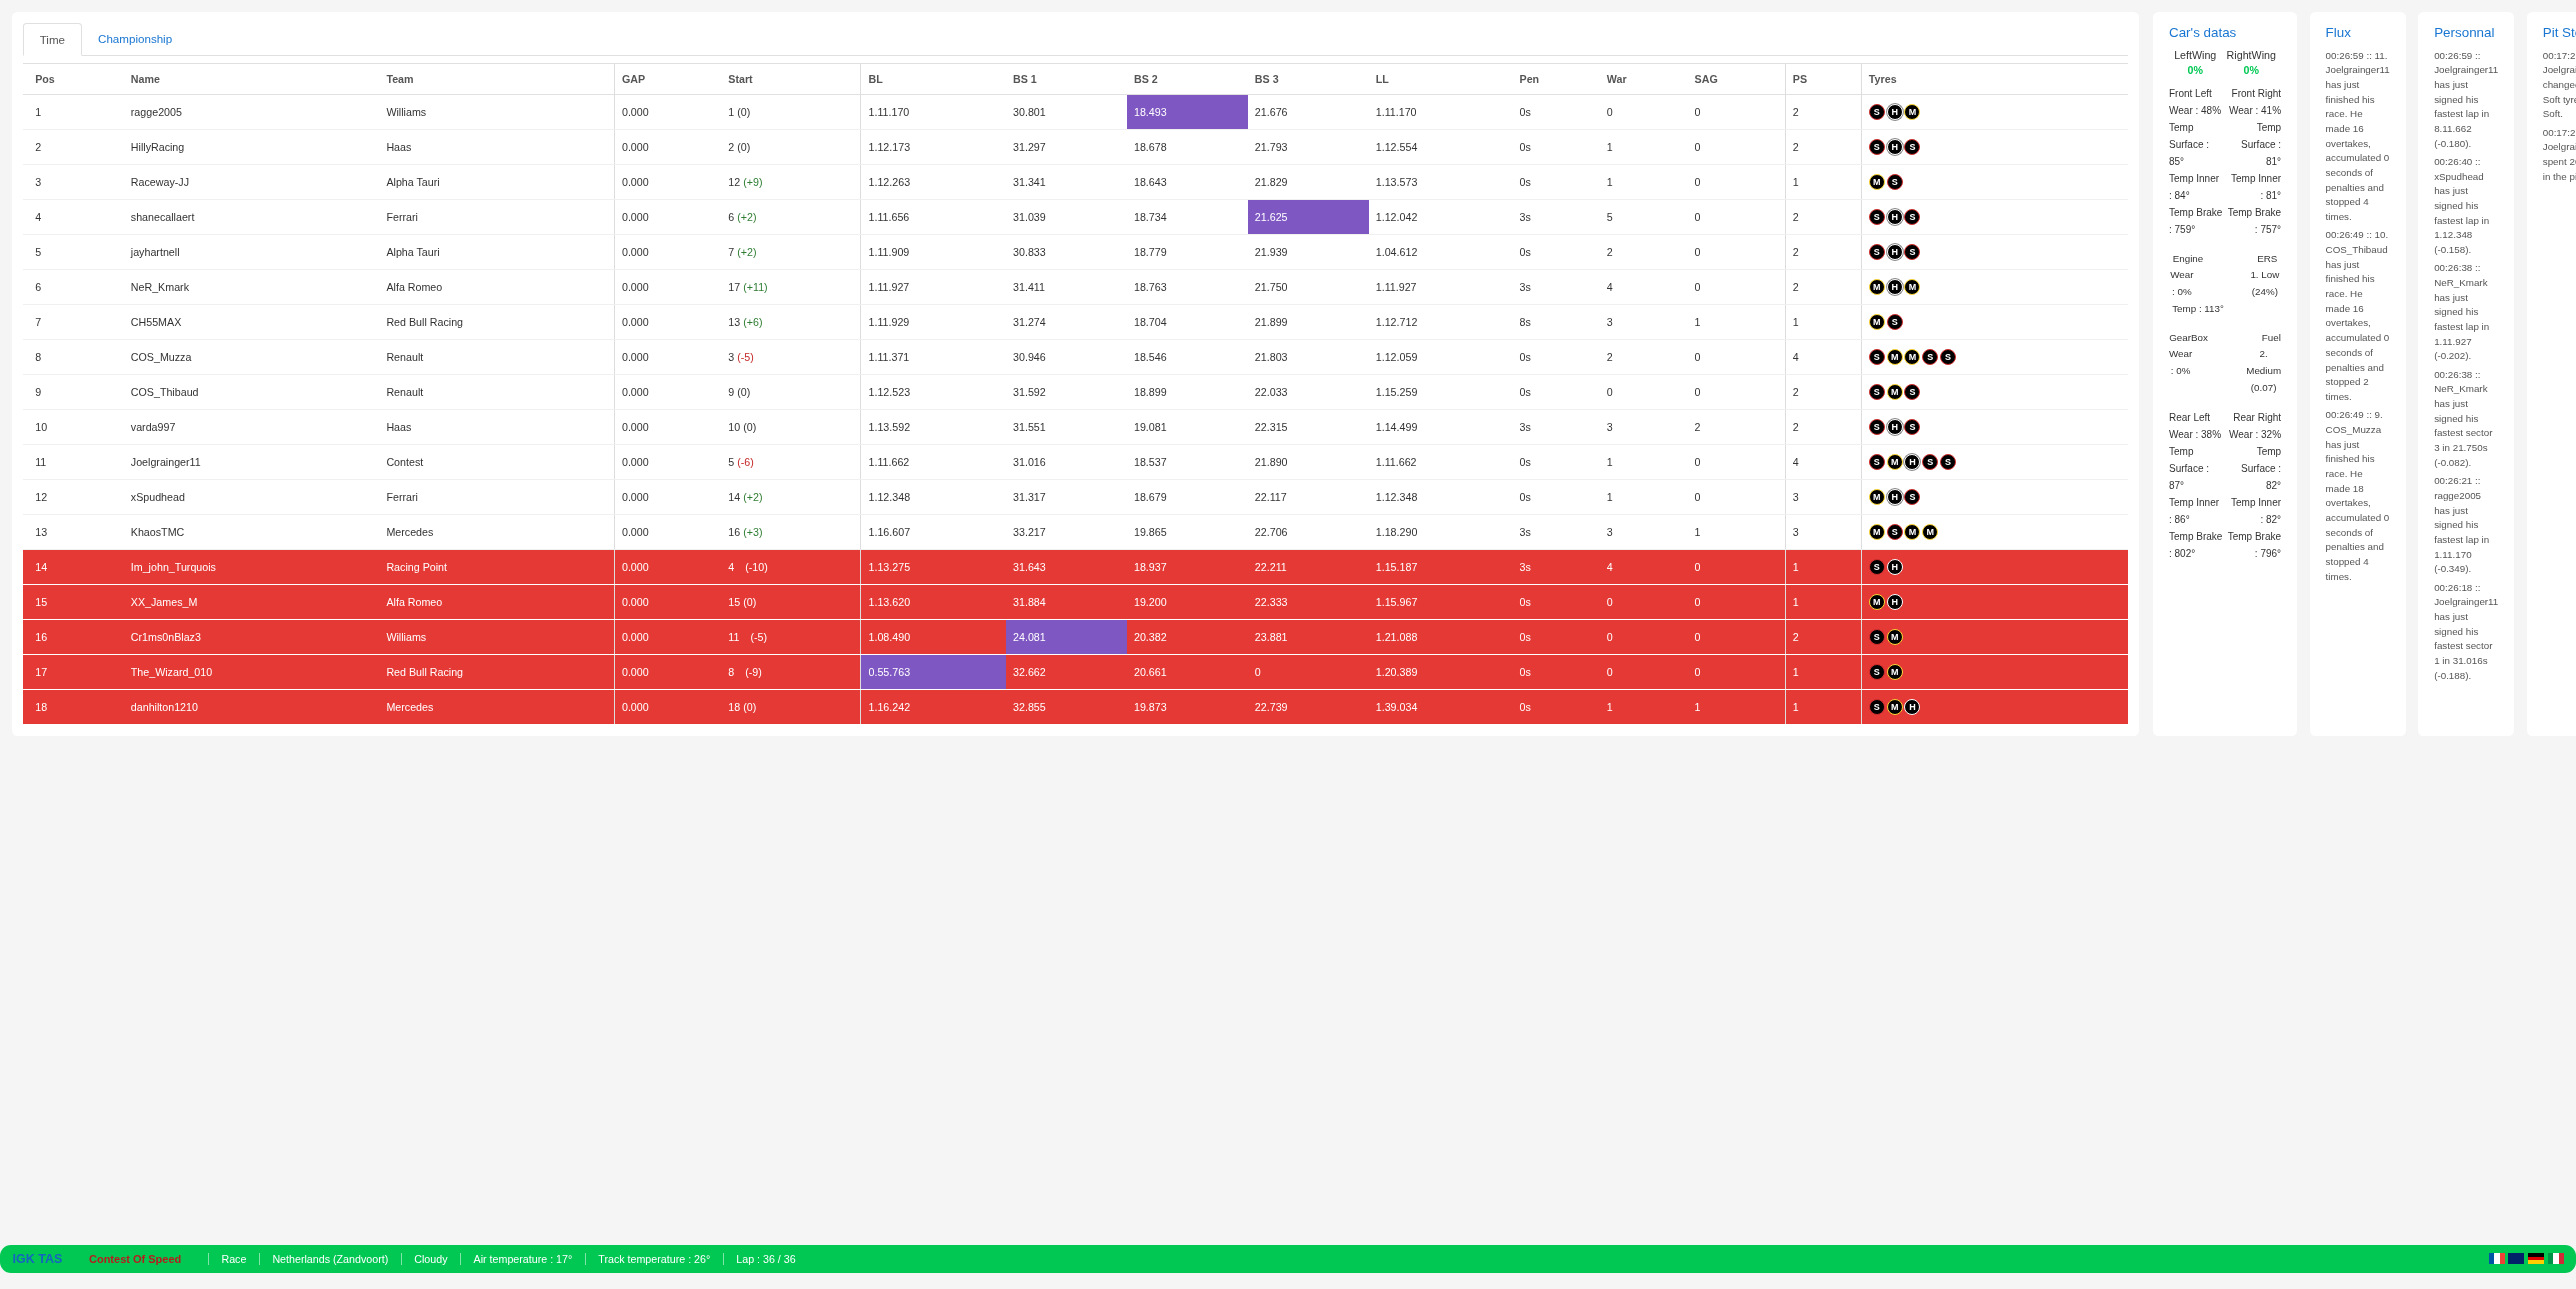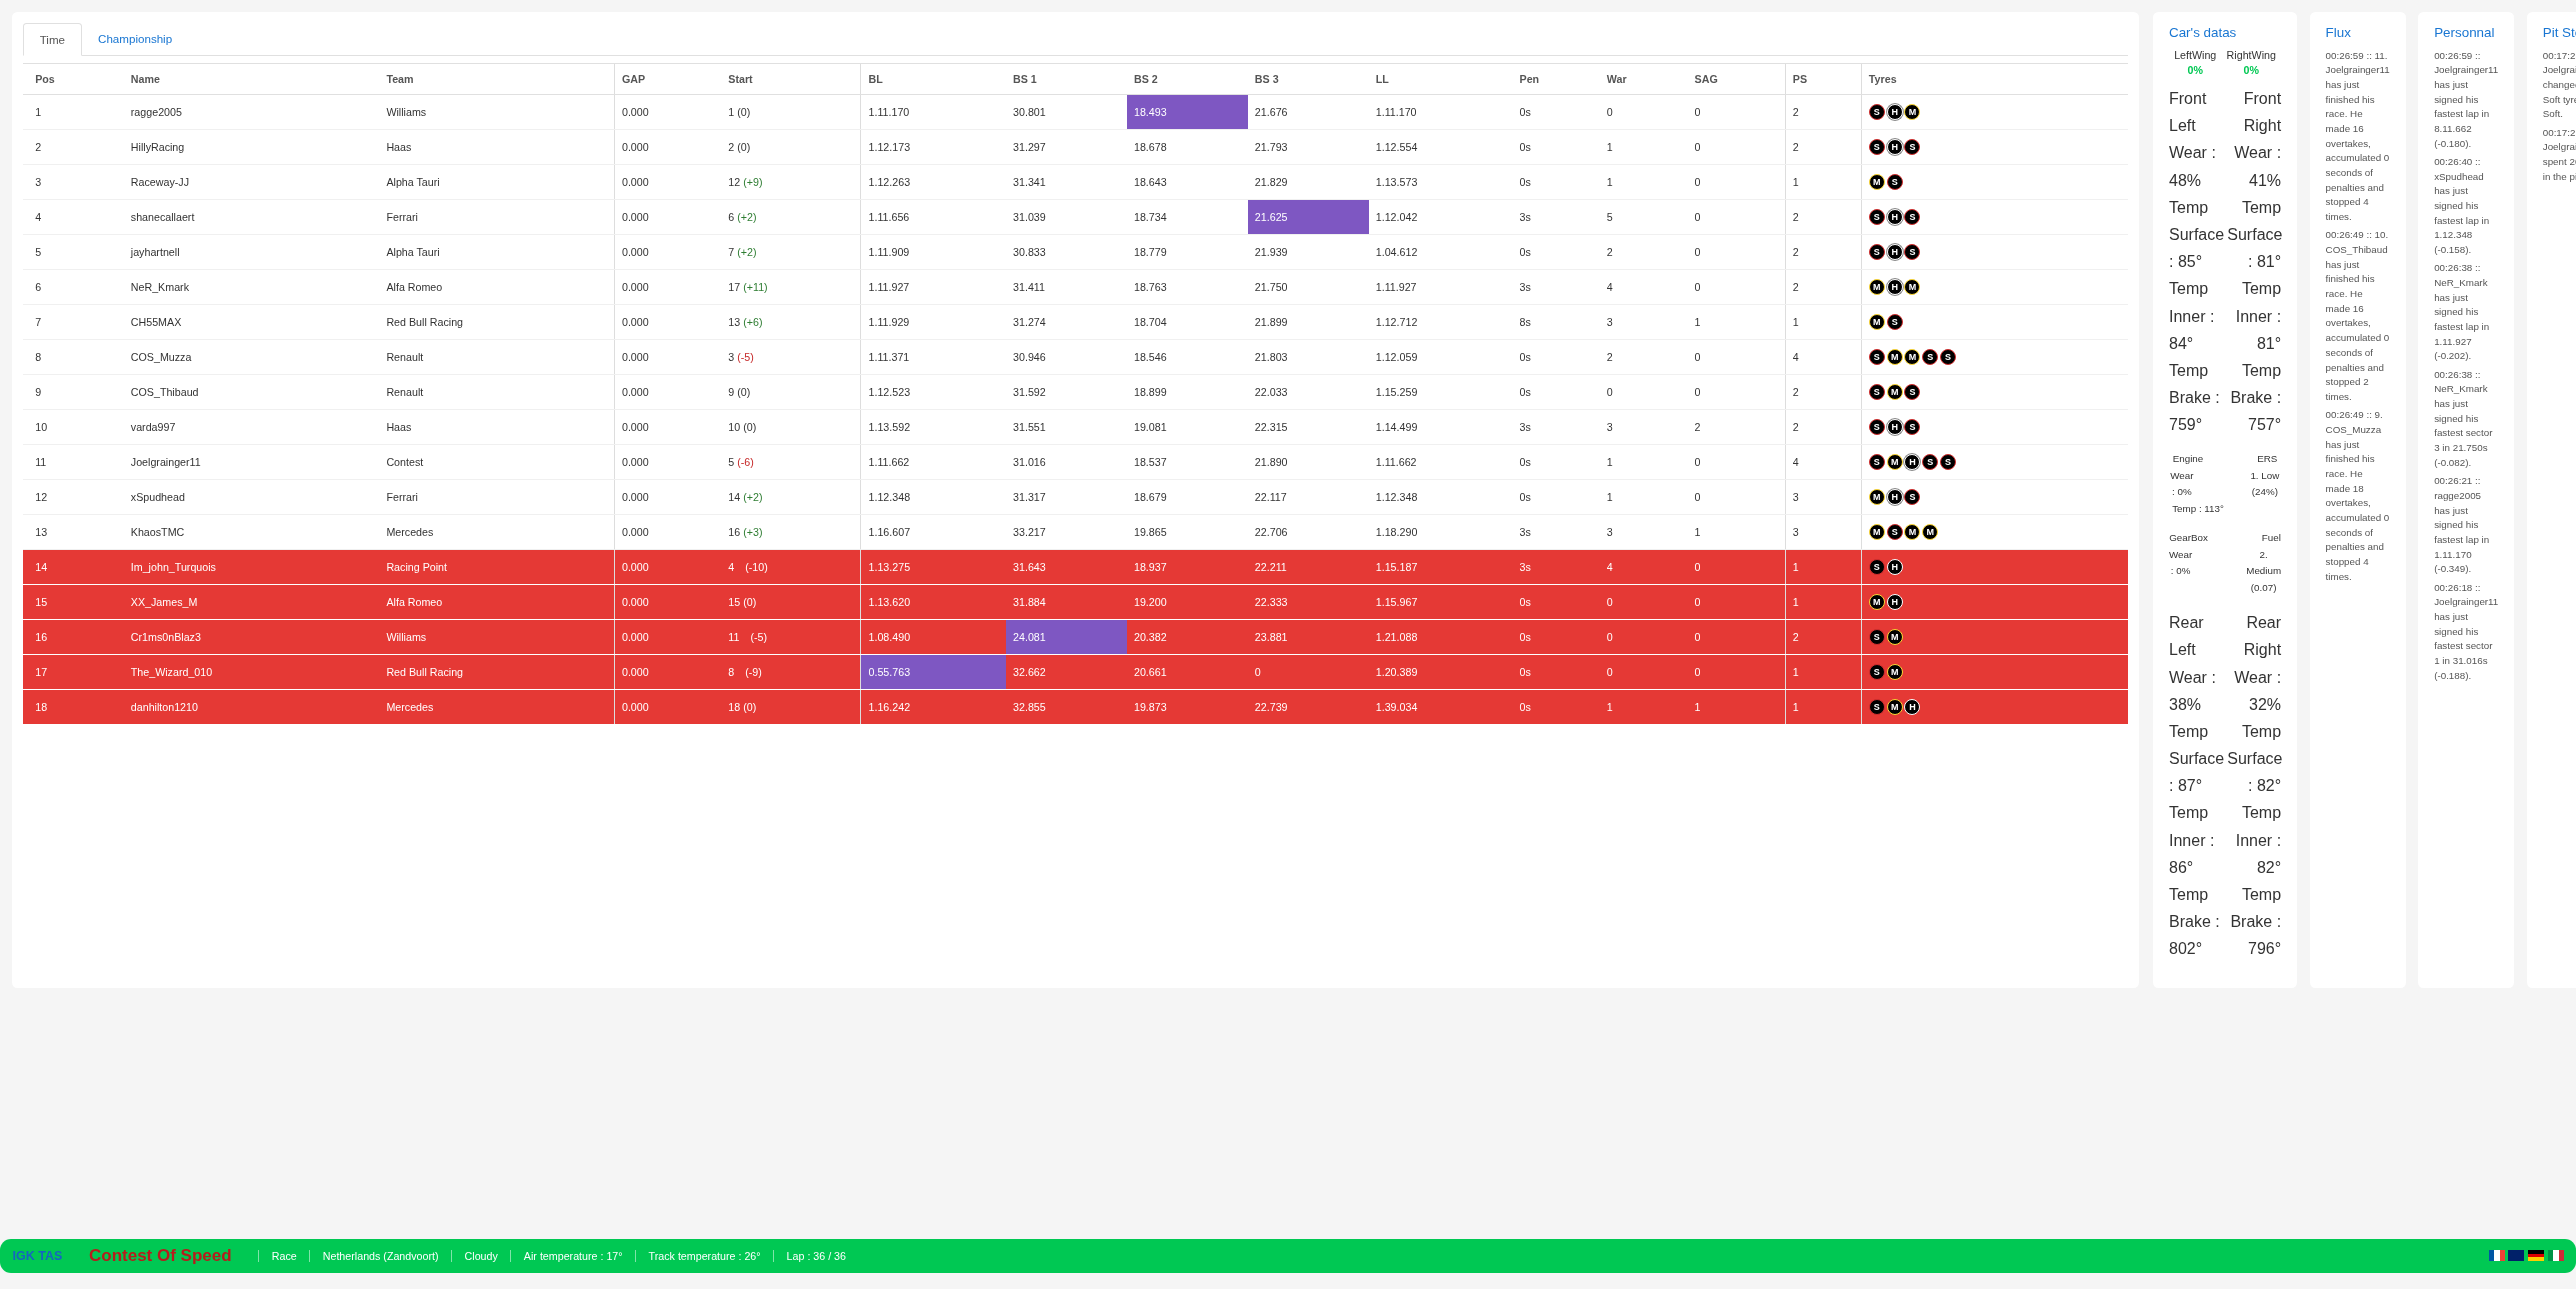--- a/index.html
+++ b/index.html
@@ -23,28 +23,28 @@
 .delta-neg { color:#c62828; }
 tr.red .delta-pos, tr.red .delta-neg { color:#fff;margin-left:8px; }
 .tyre { display:inline-block; width:16px; height:16px; border-radius:50%; text-align:center; line-height:14.3px; font-size:9px; font-weight:bold; margin-right:1.8px; border:1.8px solid; }
 .tS { background:#000; color:#fff; border-color:#d32f2f; }
 .tM { background:#000; color:#fff; border-color:#fdd835; }
 .tH { background:#000; color:#fff; border-color:#fff; box-shadow:0 0 0 0.9px #888; }
 tr.red .tH { border-color:#fff; box-shadow:none; }
 .wings { display:flex; justify-content:space-around; text-align:center; margin-bottom:9px; }
 .wings .v { color:#00c853; font-weight:bold; margin-top:3.6px; }
 .corners { display:flex; justify-content:space-between; margin-bottom:12.5px; }
-.corner { width:48%; font-size:16px; line-height:1.7; }
+.corner { width:48%; font-size:10px; line-height:1.7; }
 .corner.r { text-align:right; }
 .center-block { text-align:center; font-size:9.8px; line-height:1.7; margin-bottom:12.5px; }
 .center-block .row { display:flex; justify-content:center; gap:54px; }
 .flux-item, .pers-item, .pit-item { font-size:9.8px; color:#555; margin-bottom:3.6px; line-height:1.5; }
 .footer { position:fixed; bottom:16px; left:0; right:0; background:#00c853; display:flex; align-items:center; padding:7.2px 12.5px; gap:16px; color:#fff; font-size:10.7px;border-radius:11px; }
 .footer .brand1 { color:#1565c0; font-weight:bold; font-size:12.5px; margin-right:10.7px; }
-.footer .brand2 { color:#b71c1c; font-weight:bold; font-size:17px; margin-right:10.7px; }
+.footer .brand2 { color:#b71c1c; font-weight:bold; font-size:11px; margin-right:10.7px; }
 .footer .chip { border-left:0.9px solid rgba(255,255,255,.5); padding:0 12.5px; }
 .flags { margin-left:auto; display:flex; gap:3.6px; }
 .flag { width:16px; height:10.7px; display:inline-block; }
 </style>
 </head>
 <body>
 
 <div class="wrap">
   <div class="left">
     <div class="tabs">

